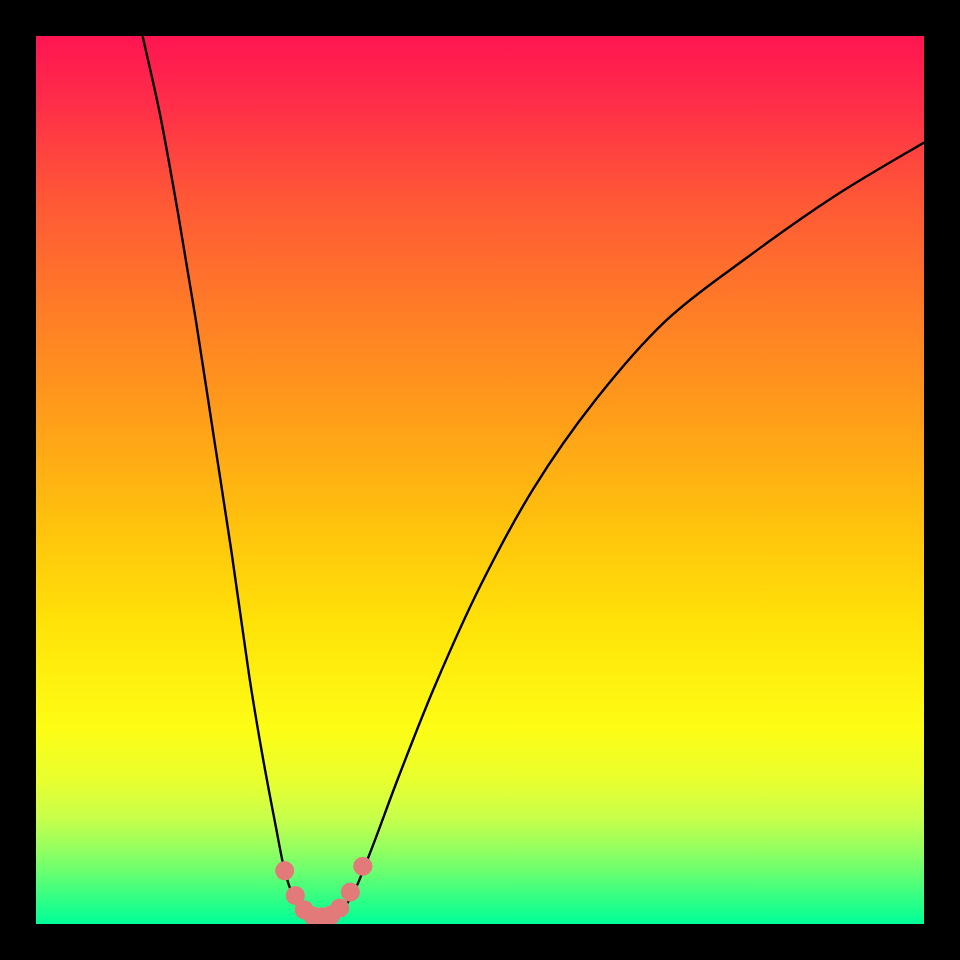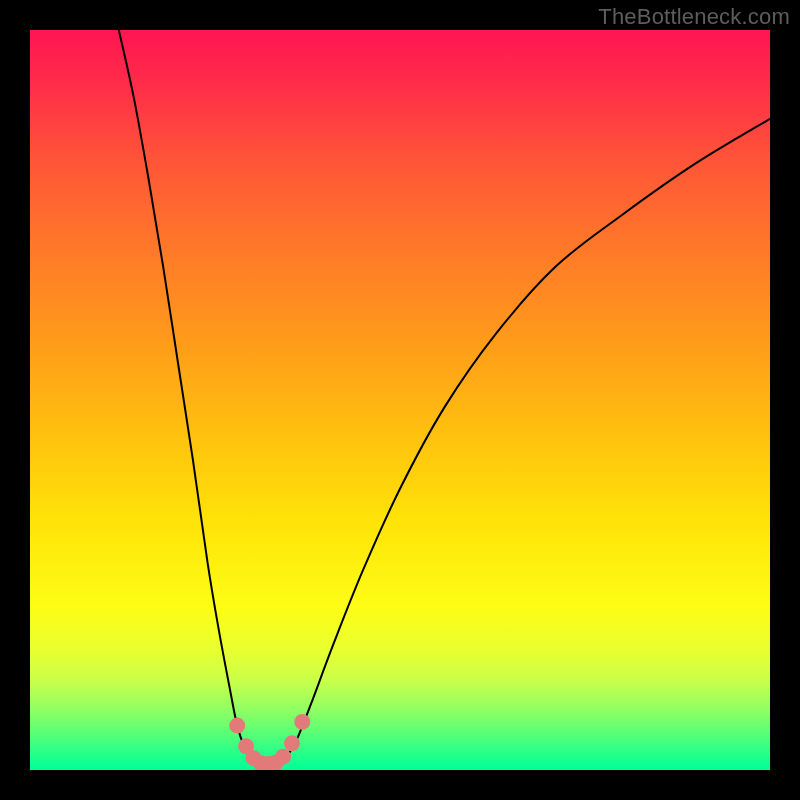--- a/index.html
+++ b/index.html
@@ -64,21 +64,20 @@
     stroke-width: 2;
   }
   .marker {
     fill: #e37a7a;
   }
 </style>
 </head>
 <body>
 
 <div class="frame">
-  <div class="watermark">TheBottleneck.com</div>
 
   <div class="plot-area">
     <svg class="curves" viewBox="0 0 740 740" preserveAspectRatio="none">
       <path id="curve-left" class="curve" d="M 88.8 0 C 91.26666666666667 11.100000000000003, 98.66666666666667 41.93333333333335, 103.60000000000001 66.60000000000002 C 108.53333333333335 91.2666666666667, 113.46666666666667 119.63333333333334, 118.4 148 C 123.33333333333334 176.36666666666665, 128.26666666666665 205.96666666666664, 133.2 236.79999999999995 C 138.13333333333333 267.63333333333327, 143.06666666666666 300.9333333333333, 148 332.99999999999994 C 152.93333333333334 365.0666666666666, 157.86666666666667 395.9, 162.8 429.2 C 167.73333333333335 462.5, 173.28333333333333 504.4333333333333, 177.6 532.8 C 181.91666666666666 561.1666666666666, 185 578.4333333333333, 188.70000000000002 599.4 C 192.40000000000003 620.3666666666667, 196.71666666666667 642.5666666666667, 199.8 658.6 C 202.88333333333335 674.6333333333333, 204.73333333333335 685.7333333333333, 207.20000000000002 695.6 C 209.66666666666669 705.4666666666667, 212.13333333333333 711.88, 214.6 717.8 C 217.06666666666666 723.7199999999999, 219.78 728.16, 222 731.12 C 224.22 734.08, 226.93333333333334 734.8199999999999, 227.92 735.56"></path>
       <path id="curve-right" class="curve" d="M 250.11999999999998 735.56 C 250.98333333333332 734.4499999999999, 252.58666666666664 733.0933333333332, 255.29999999999998 728.9 C 258.0133333333333 724.7066666666667, 262.0833333333333 719.65, 266.4 710.4 C 270.71666666666664 701.15, 275.0333333333333 689.4333333333333, 281.2 673.4 C 287.3666666666667 657.3666666666667, 294.76666666666665 636.4000000000001, 303.4 614.2 C 312.0333333333333 592, 321.9 566.1, 333 540.2 C 344.1 514.3000000000001, 356.43333333333334 485.93333333333334, 370 458.8 C 383.56666666666666 431.6666666666667, 398.3666666666667 403.3, 414.40000000000003 377.40000000000003 C 430.4333333333334 351.50000000000006, 447.7 326.83333333333337, 466.2 303.40000000000003 C 484.7 279.9666666666667, 504.4333333333333 256.5333333333333, 525.4 236.79999999999995 C 546.3666666666667 217.0666666666666, 568.5666666666666 202.26666666666665, 592 185 C 615.4333333333334 167.73333333333335, 641.3333333333334 149.23333333333338, 666 133.20000000000005 C 690.6666666666666 117.1666666666667, 727.6666666666666 96.19999999999997, 740 88.79999999999995"></path>
       <path id="curve-valley" class="curve" d="M 227.92 735.56 C 228.90666666666667 735.93, 231.86666666666667 737.41, 233.84 737.78 C 235.81333333333333 738.15, 238.03333333333336 737.9033333333333, 239.76000000000002 737.78 C 241.48666666666668 737.6566666666666, 242.47333333333336 737.41, 244.20000000000002 737.04 C 245.92666666666668 736.67, 249.13333333333333 735.8066666666666, 250.11999999999998 735.56"></path>
       <g id="markers">
           <circle cx="207.20000000000002" cy="695.6" r="8" class="marker"></circle>
           <circle cx="216.07999999999998" cy="716.32" r="8" class="marker"></circle>
           <circle cx="223.48" cy="728.16" r="8" class="marker"></circle>

